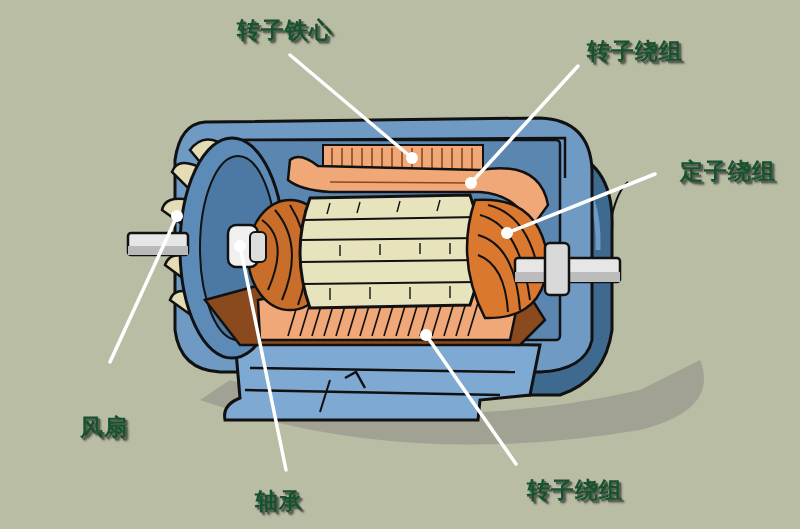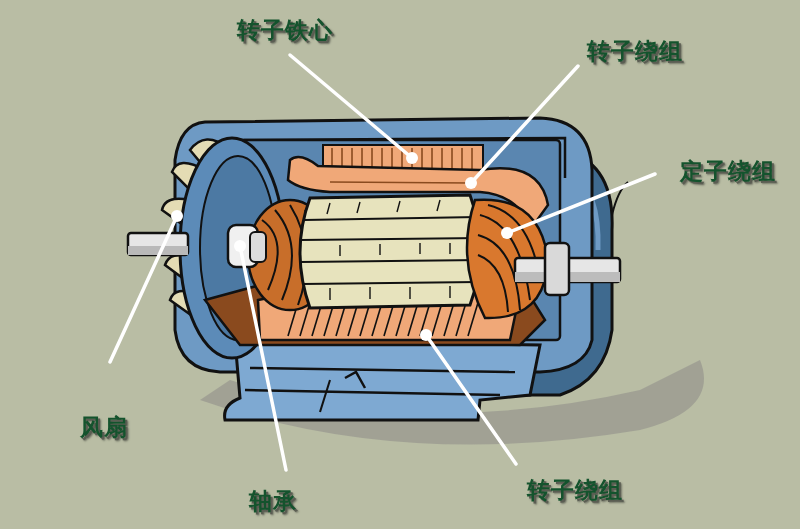--- a/index.html
+++ b/index.html
@@ -185,15 +185,15 @@
       <circle cx="177" cy="216" r="6"></circle>
       <circle cx="240" cy="246" r="6"></circle>
       <circle cx="426" cy="335" r="6"></circle>
     </g>
   </svg>
 
   <div class="label" style="left:237px; top:19px;">转子铁心</div>
   <div class="label" style="left:587px; top:40px;">转子绕组</div>
   <div class="label" style="left:680px; top:160px;">定子绕组</div>
   <div class="label" style="left:80px; top:386px;margin-top:30px;">风扇</div>
-  <div class="label" style="left:249px; top:490px;">轴承</div>
+  <div class="label" style="left:255px; top:490px;">轴承</div>
   <div class="label" style="left:527px; top:479px;">转子绕组</div>
 </div>
 
 </body></html>

